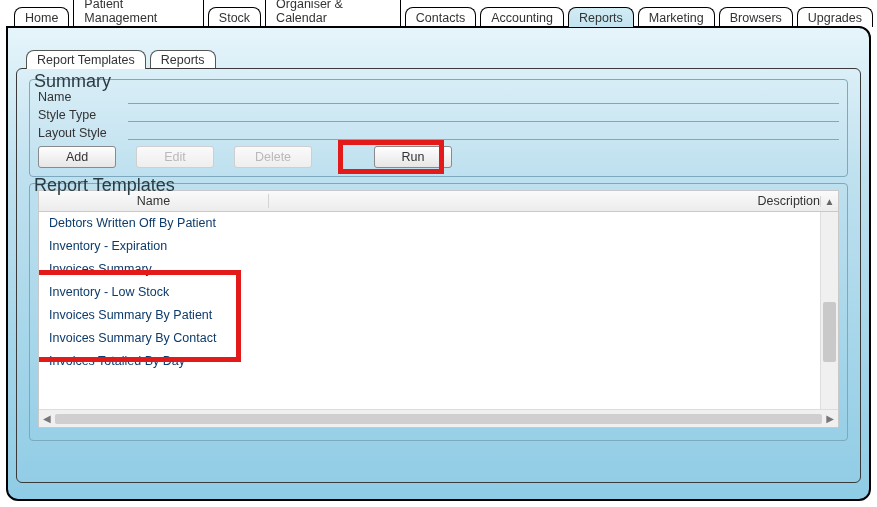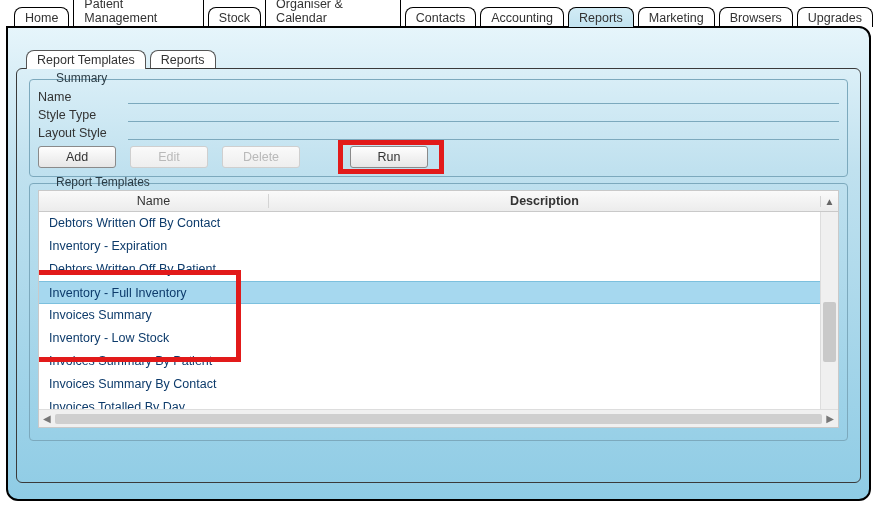--- a/index.html
+++ b/index.html
@@ -85,42 +85,42 @@
   .fieldset {
     border: 1px solid #7ca9bd;
     border-radius: 4px;
     margin: 4px 2px;
     padding: 6px 8px 8px 8px;
     position: relative;
   }
   .fieldset-legend {
     position: absolute;
     top: -9px;
-    left: 22px;
+    left: 0;
     padding: 0 4px;
-    font-size: 12px;
+    font-size: 18px;
     color: #2a3b44;
   }
   .summary-row {
     display: flex;
     align-items: center;
     margin: 4px 0;
   }
   .summary-label {
     width: 90px;
     font-size: 12.5px;
   }
   .summary-line {
     flex: 1;
     border-bottom: 1px solid #7ca9bd;
     height: 14px;
   }
   .button-row {
     display: flex;
-    gap: 14px;
+    gap: 20px;
     margin-top: 6px;
     position: relative;
   }
   .btn {
     width: 78px;
     height: 22px;
     border: 1px solid #8a8a8a;
     border-radius: 3px;
     background: linear-gradient(#fefefe, #e6e6e6);
     font-size: 12.5px;
@@ -156,22 +156,21 @@
     align-items: center;
     font-size: 12.5px;
   }
   .tmpl-col-name {
     width: 230px;
     text-align: center;
     border-right: 1px solid #d4d4d4;
   }
   .tmpl-col-desc {
     flex: 1;
-    text-align: center;
-    font-weight: bold;
+    text-align: right;
   }
   .tmpl-scroll-up {
     width: 18px;
     text-align: center;
     font-size: 10px;
     color: #666;
     border-left: 1px solid #d4d4d4;
   }
   .tmpl-body {
     border: 1px solid #c9c9c9;
@@ -303,24 +302,22 @@
       <div class="fieldset templates-box">
         <div class="fieldset-legend">Report Templates</div>
 
         <div class="tmpl-header">
           <div class="tmpl-col-name">Name</div>
           <div class="tmpl-col-desc">Description</div>
           <div class="tmpl-scroll-up">▲</div>
         </div>
 
         <div class="tmpl-body">
-          <div class="tmpl-row">Debtors Written Off By Contact</div>
+          <div class="tmpl-row">Debtors Written Off By Patient</div>
           <div class="tmpl-row">Inventory - Expiration</div>
-          <div class="tmpl-row">Debtors Written Off By Patient</div>
-          <div class="tmpl-row selected">Inventory - Full Inventory</div>
           <div class="tmpl-row">Invoices Summary</div>
           <div class="tmpl-row">Inventory - Low Stock</div>
           <div class="tmpl-row">Invoices Summary By Patient</div>
           <div class="tmpl-row">Invoices Summary By Contact</div>
           <div class="tmpl-row">Invoices Totalled By Day</div>
 
           <div class="vscroll">
             <div class="vscroll-thumb"></div>
           </div>
           <div class="hscroll">

